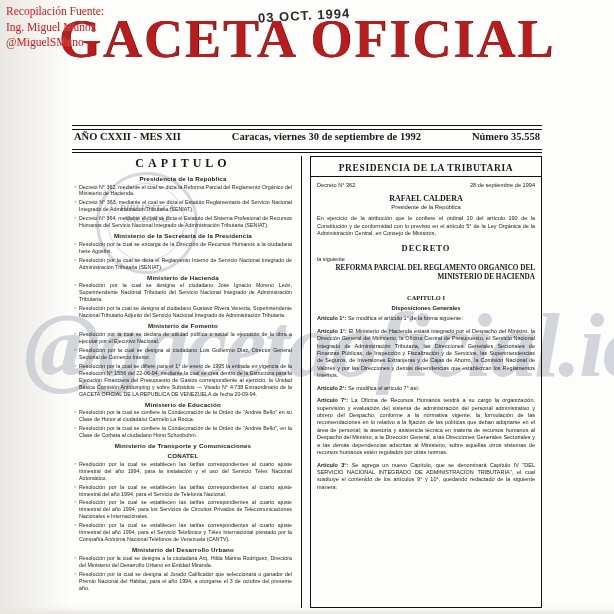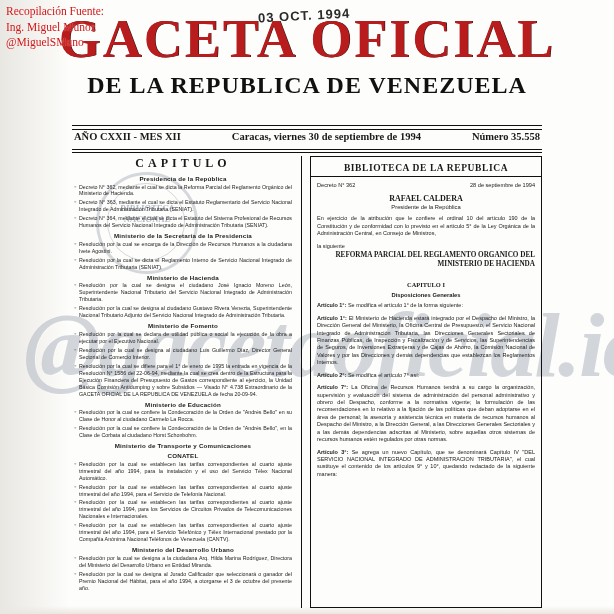--- a/index.html
+++ b/index.html
@@ -335,31 +335,30 @@
   <div class="credit">
     <div>Recopilación Fuente:</div>
     <div>Ing. Miguel Muñoz</div>
     <div>@MiguelSMuno</div>
   </div>
 
   <div class="datestamp">03 OCT. 1994</div>
 
   <div class="masthead">
     <div class="masthead-title">GACETA OFICIAL</div>
-    <div class="masthead-sub">DE LA REPUBLICA DE VENEZUELA</div>
   </div>
 
   <div class="rule r1"></div>
   <div class="rule r2"></div>
   <div class="rule r3"></div>
   <div class="rule r4"></div>
 
   <div class="issueline">
     <span>AÑO CXXII - MES XII</span>
-    <span class="mid">Caracas, viernes 30 de septiembre de 1994</span>
+    <span class="mid">Caracas, viernes 30 de septiembre de 1992</span>
     <span>Número 35.558</span>
   </div>
 
   <div class="watermark">
     <div class="wm-seal">
       <div class="wm-seal-inner"></div>
       <div class="wm-seal-label">BIBLIOTECA NACIONAL</div>
     </div>
     <div class="wm-text">@gacetaoficial.io</div>
   </div>
@@ -412,32 +411,33 @@
       </div>
 
       <div>
         <div class="dept">Ministerio del Desarrollo Urbano</div>
         <div class="entry">Resolución por la cual se designa a la ciudadana Arq. Hilda Marina Rodríguez, Directora del Ministerio del Desarrollo Urbano en Entidad Miranda.</div>
         <div class="entry">Resolución por la cual se designa al Jurado Calificador que seleccionará o ganador del Premio Nacional del Hábitat, para el año 1994, a otorgarse el 3 de octubre del presente año.</div>
       </div>
     </div>
 
     <div class="col-right">
-      <div class="r-head">BIBLIOTECA DE LA REPUBLICA</div>
+      <div class="r-head">PRESIDENCIA DE LA TRIBUTARIA</div>
 
       <div class="r-line">
         <span>Decreto N° 362</span>
         <span>28 de septiembre de 1994</span>
       </div>
 
       <div class="r-center-b">RAFAEL CALDERA</div>
       <div class="r-center-s">Presidente de la República</div>
 
       <div class="r-para">En ejercicio de la atribución que le confiere el ordinal 10 del artículo 190 de la Constitución y de conformidad con lo previsto en el artículo 5° de la Ley Orgánica de la Administración Central, en Consejo de Ministros,</div>
 
+      <div class="r-word-center">DECRETO</div>
 
       <div class="r-small-left">la siguiente</div>
 
       <div class="r-title-b">REFORMA PARCIAL DEL REGLAMENTO ORGANICO DEL MINISTERIO DE HACIENDA</div>
       <div class="r-cap">CAPITULO I</div>
       <div class="r-disp">Disposiciones Generales</div>
 
       <div class="r-art">
         <b>Artículo 1°:</b>
         <span>Se modifica el artículo 1° de la forma siguiente:</span>

